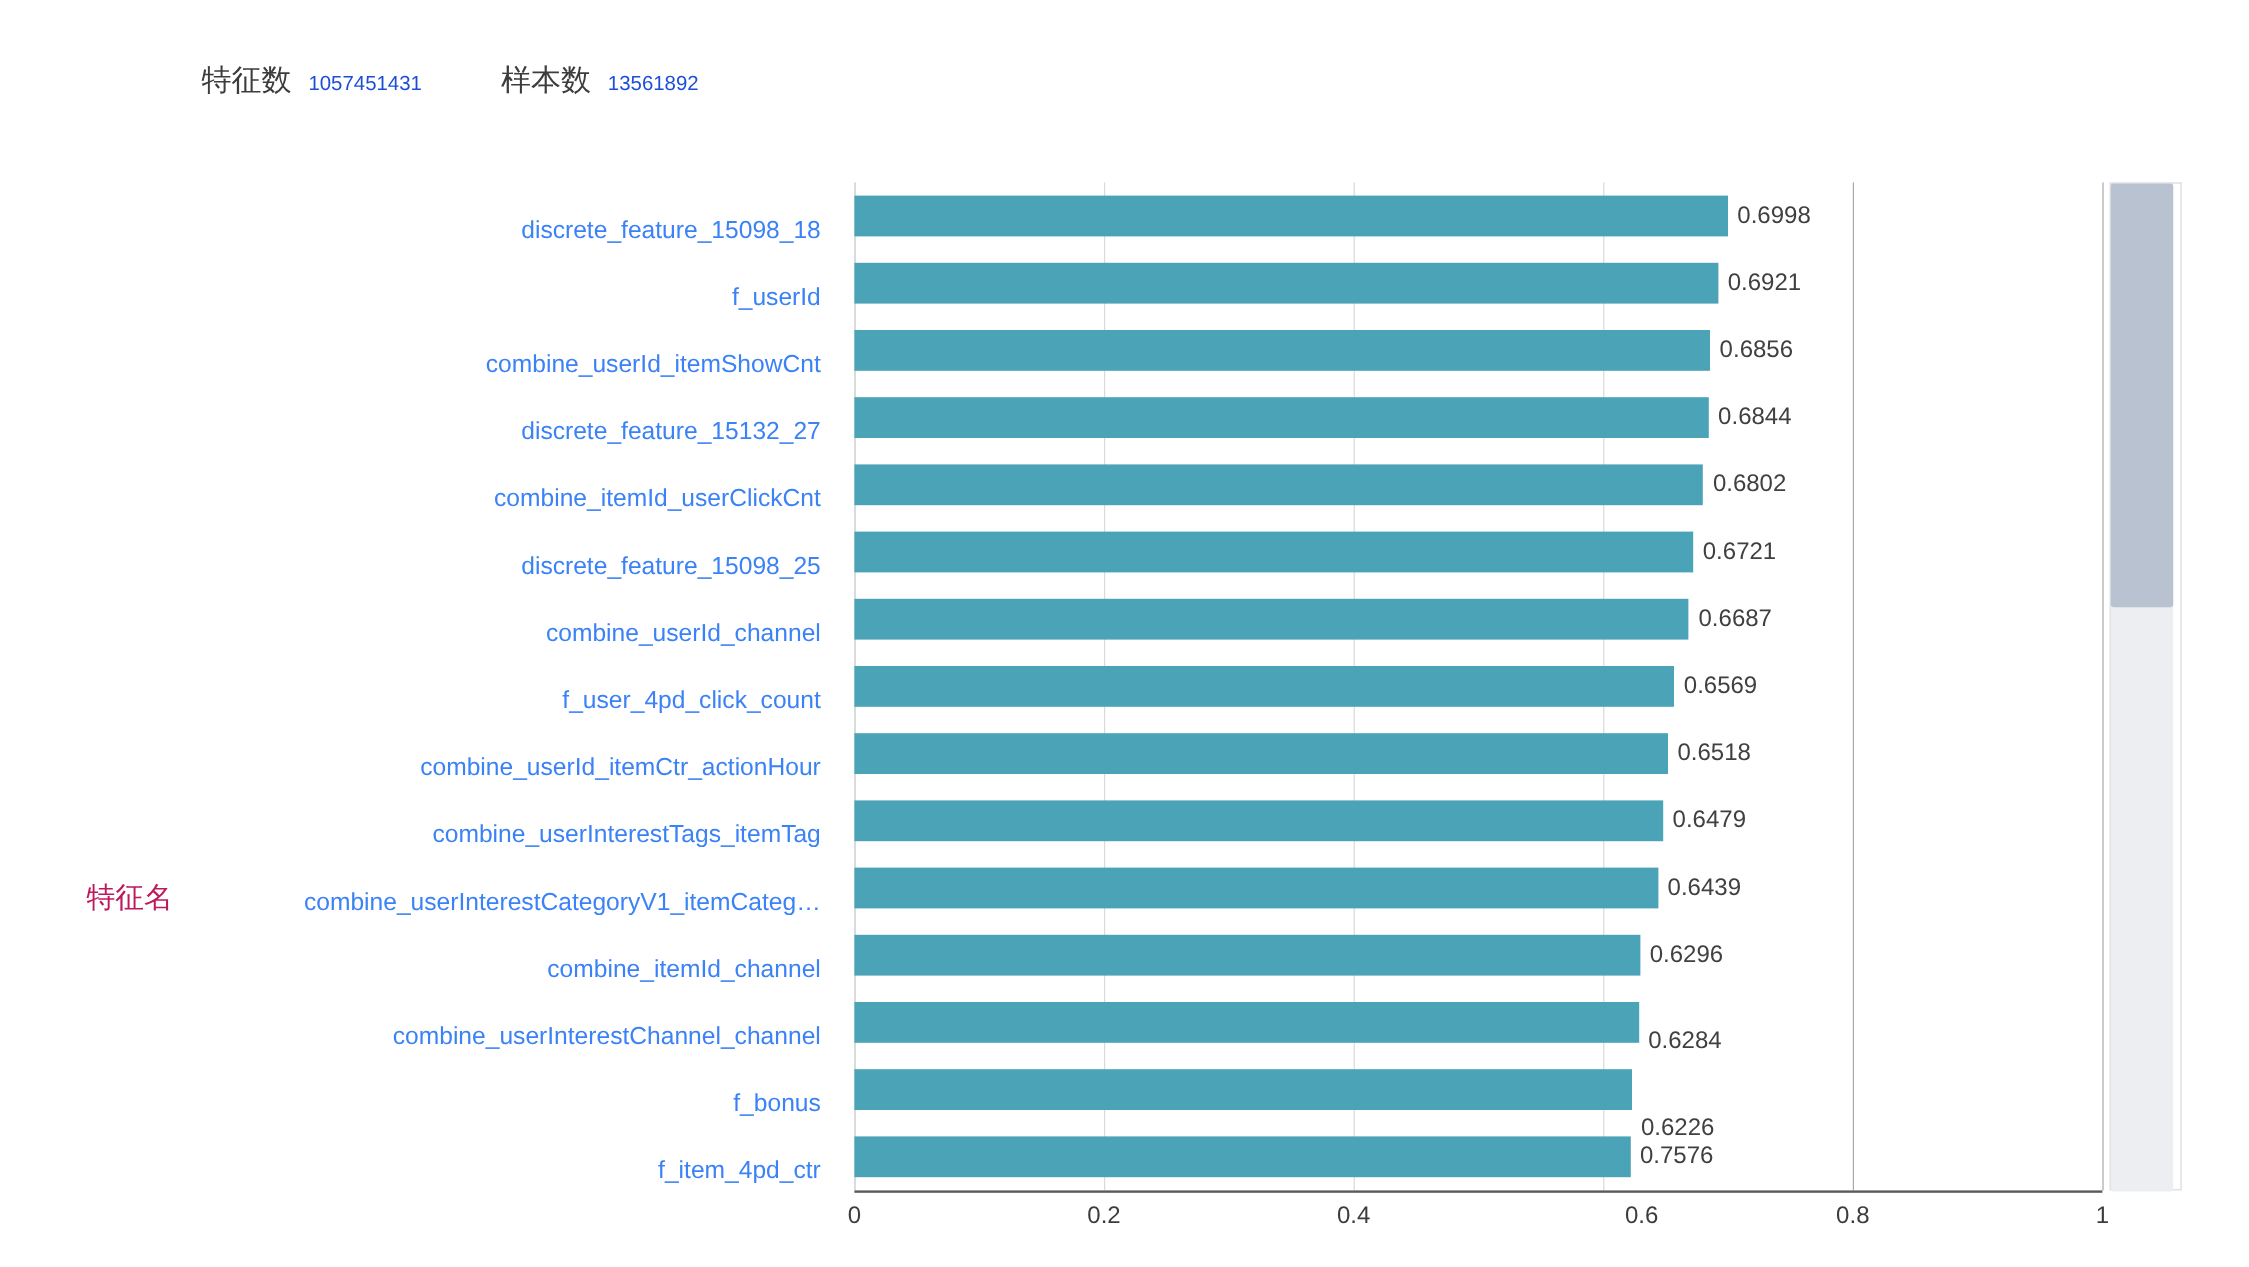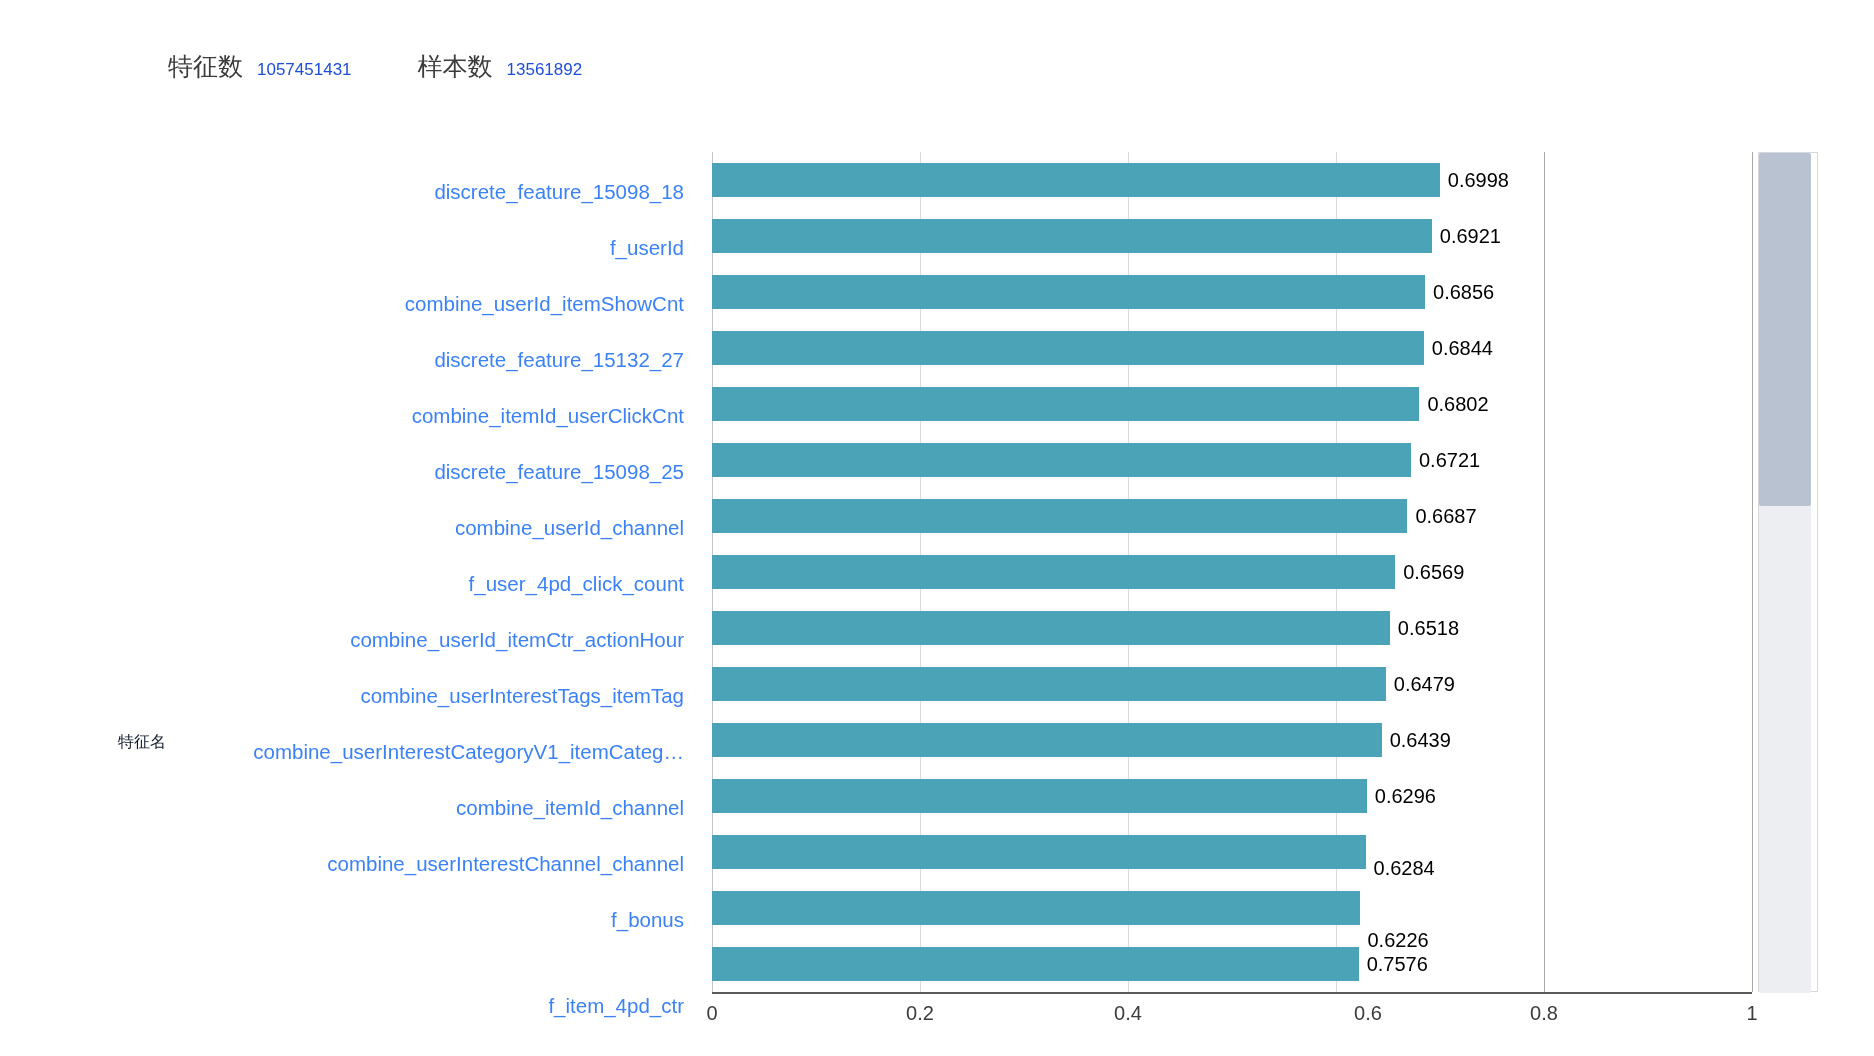--- a/index.html
+++ b/index.html
@@ -56,23 +56,22 @@
     top: 12px;
     width: 1040px; 
     height: 840px;
   }
 
   
   #y-axis-title {
     position: absolute;
     left: 72px;
     top: 592px;
-    font-size: 16px;
-    color: #0f172a;
-    margin-left: 46px;
+    font-size: 24px;
+    color: #be185d;
   }
 
   
   #cat-labels {
     position: absolute;
     left: 150px;
     top: 12px;
     width: 546px;
     height: 840px;
   }
@@ -104,21 +103,21 @@
   
   .bar {
     position: absolute;
     height: 34px;
     background: #4ba3b8;
     transform: translateY(-50%);
   }
   .bar-value {
     position: absolute;
     font-size: 20px;
-    color: #000000;
+    color: #404040;
     transform: translateY(-50%);
     white-space: nowrap;
     margin-left: 8px;
   }
 
   
   #x-axis-line {
     position: absolute;
     left: 0;
     top: 840px;
@@ -187,21 +186,21 @@
       <div class="cat-label" style="top: 264px; margin-left: 40px;">combine_itemId_userClickCnt</div>
       <div class="cat-label" style="top: 320px;">discrete_feature_15098_25</div>
       <div class="cat-label" style="top: 376px;">combine_userId_channel</div>
       <div class="cat-label" style="top: 432px;">f_user_4pd_click_count</div>
       <div class="cat-label" style="top: 488px;">combine_userId_itemCtr_actionHour</div>
       <div class="cat-label" style="top: 544px;">combine_userInterestTags_itemTag</div>
       <div class="cat-label" style="top: 600px;">combine_userInterestCategoryV1_itemCateg…</div>
       <div class="cat-label" style="top: 656px;">combine_itemId_channel</div>
       <div class="cat-label" style="top: 712px;">combine_userInterestChannel_channel</div>
       <div class="cat-label" style="top: 768px;">f_bonus</div>
-      <div class="cat-label" style="top: 824px; margin-top: 30px;">f_item_4pd_ctr</div>
+      <div class="cat-label" style="top: 824px;">f_item_4pd_ctr</div>
     </div>
 
   <div id="plot">
     <div id="gridlines">
         <div class="gridline axis0" style="left: 0px;"></div>
         <div class="gridline" style="left: 208px;"></div>
         <div class="gridline" style="left: 416px;"></div>
         <div class="gridline" style="left: 624px;"></div>
         <div class="gridline dark" style="left: 832px;"></div>
         <div class="gridline dark" style="left: 1040px;"></div>

